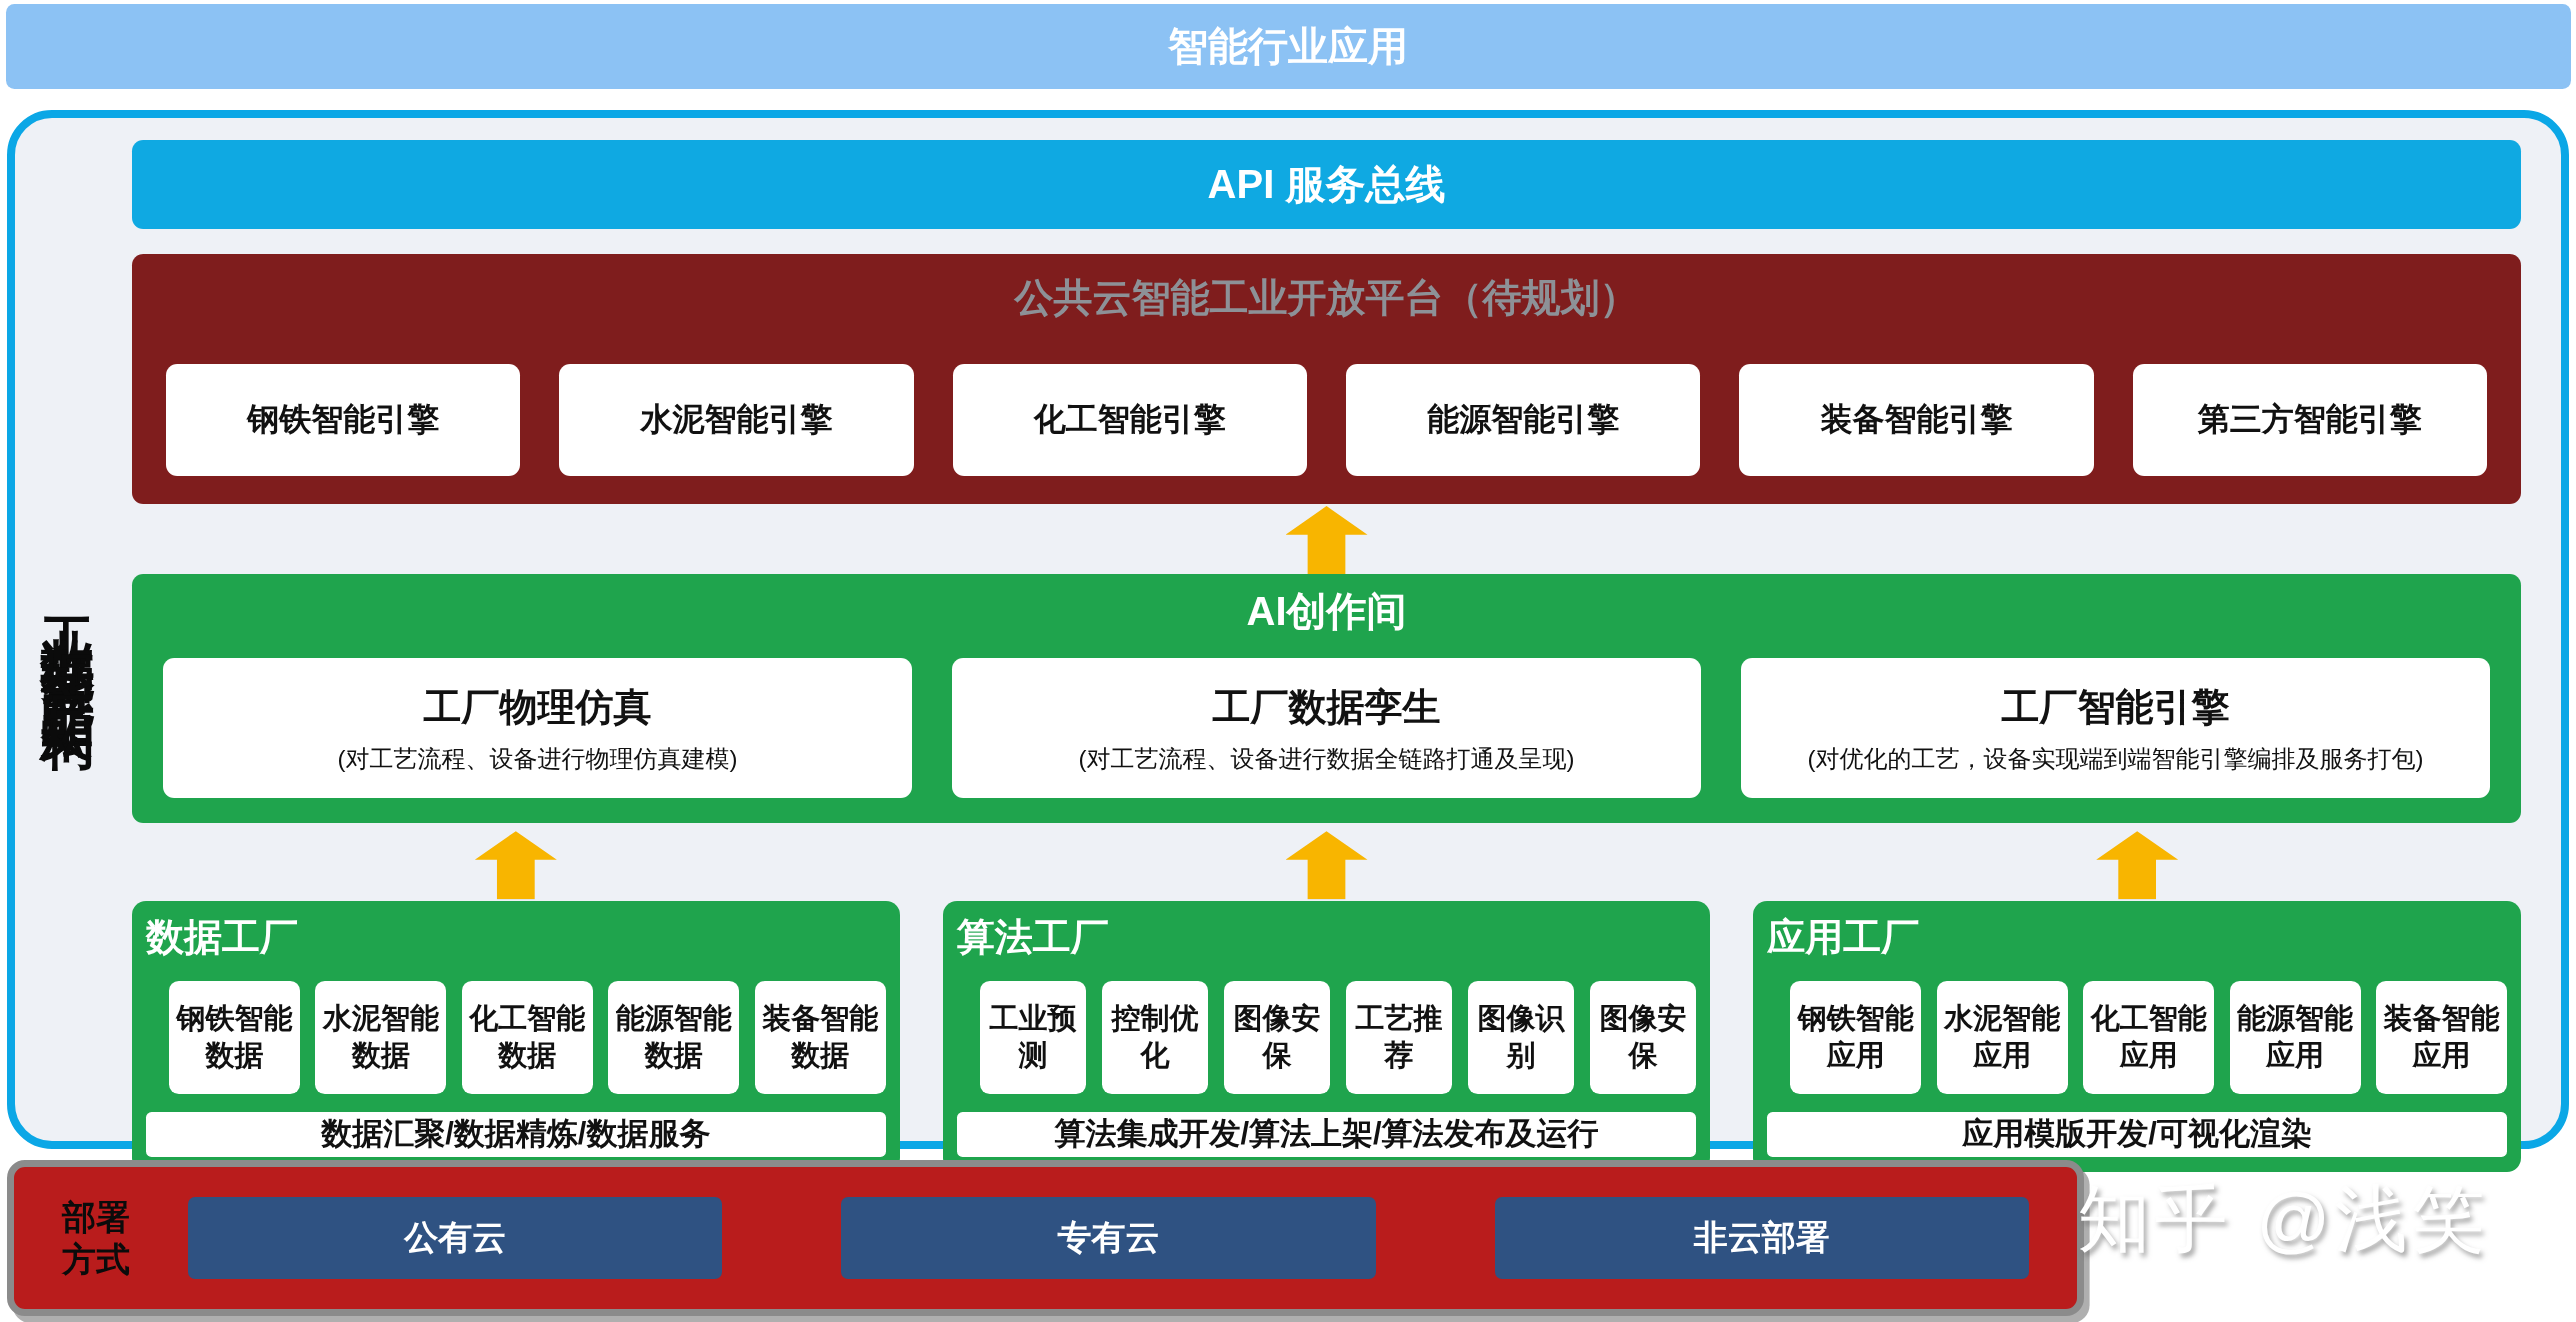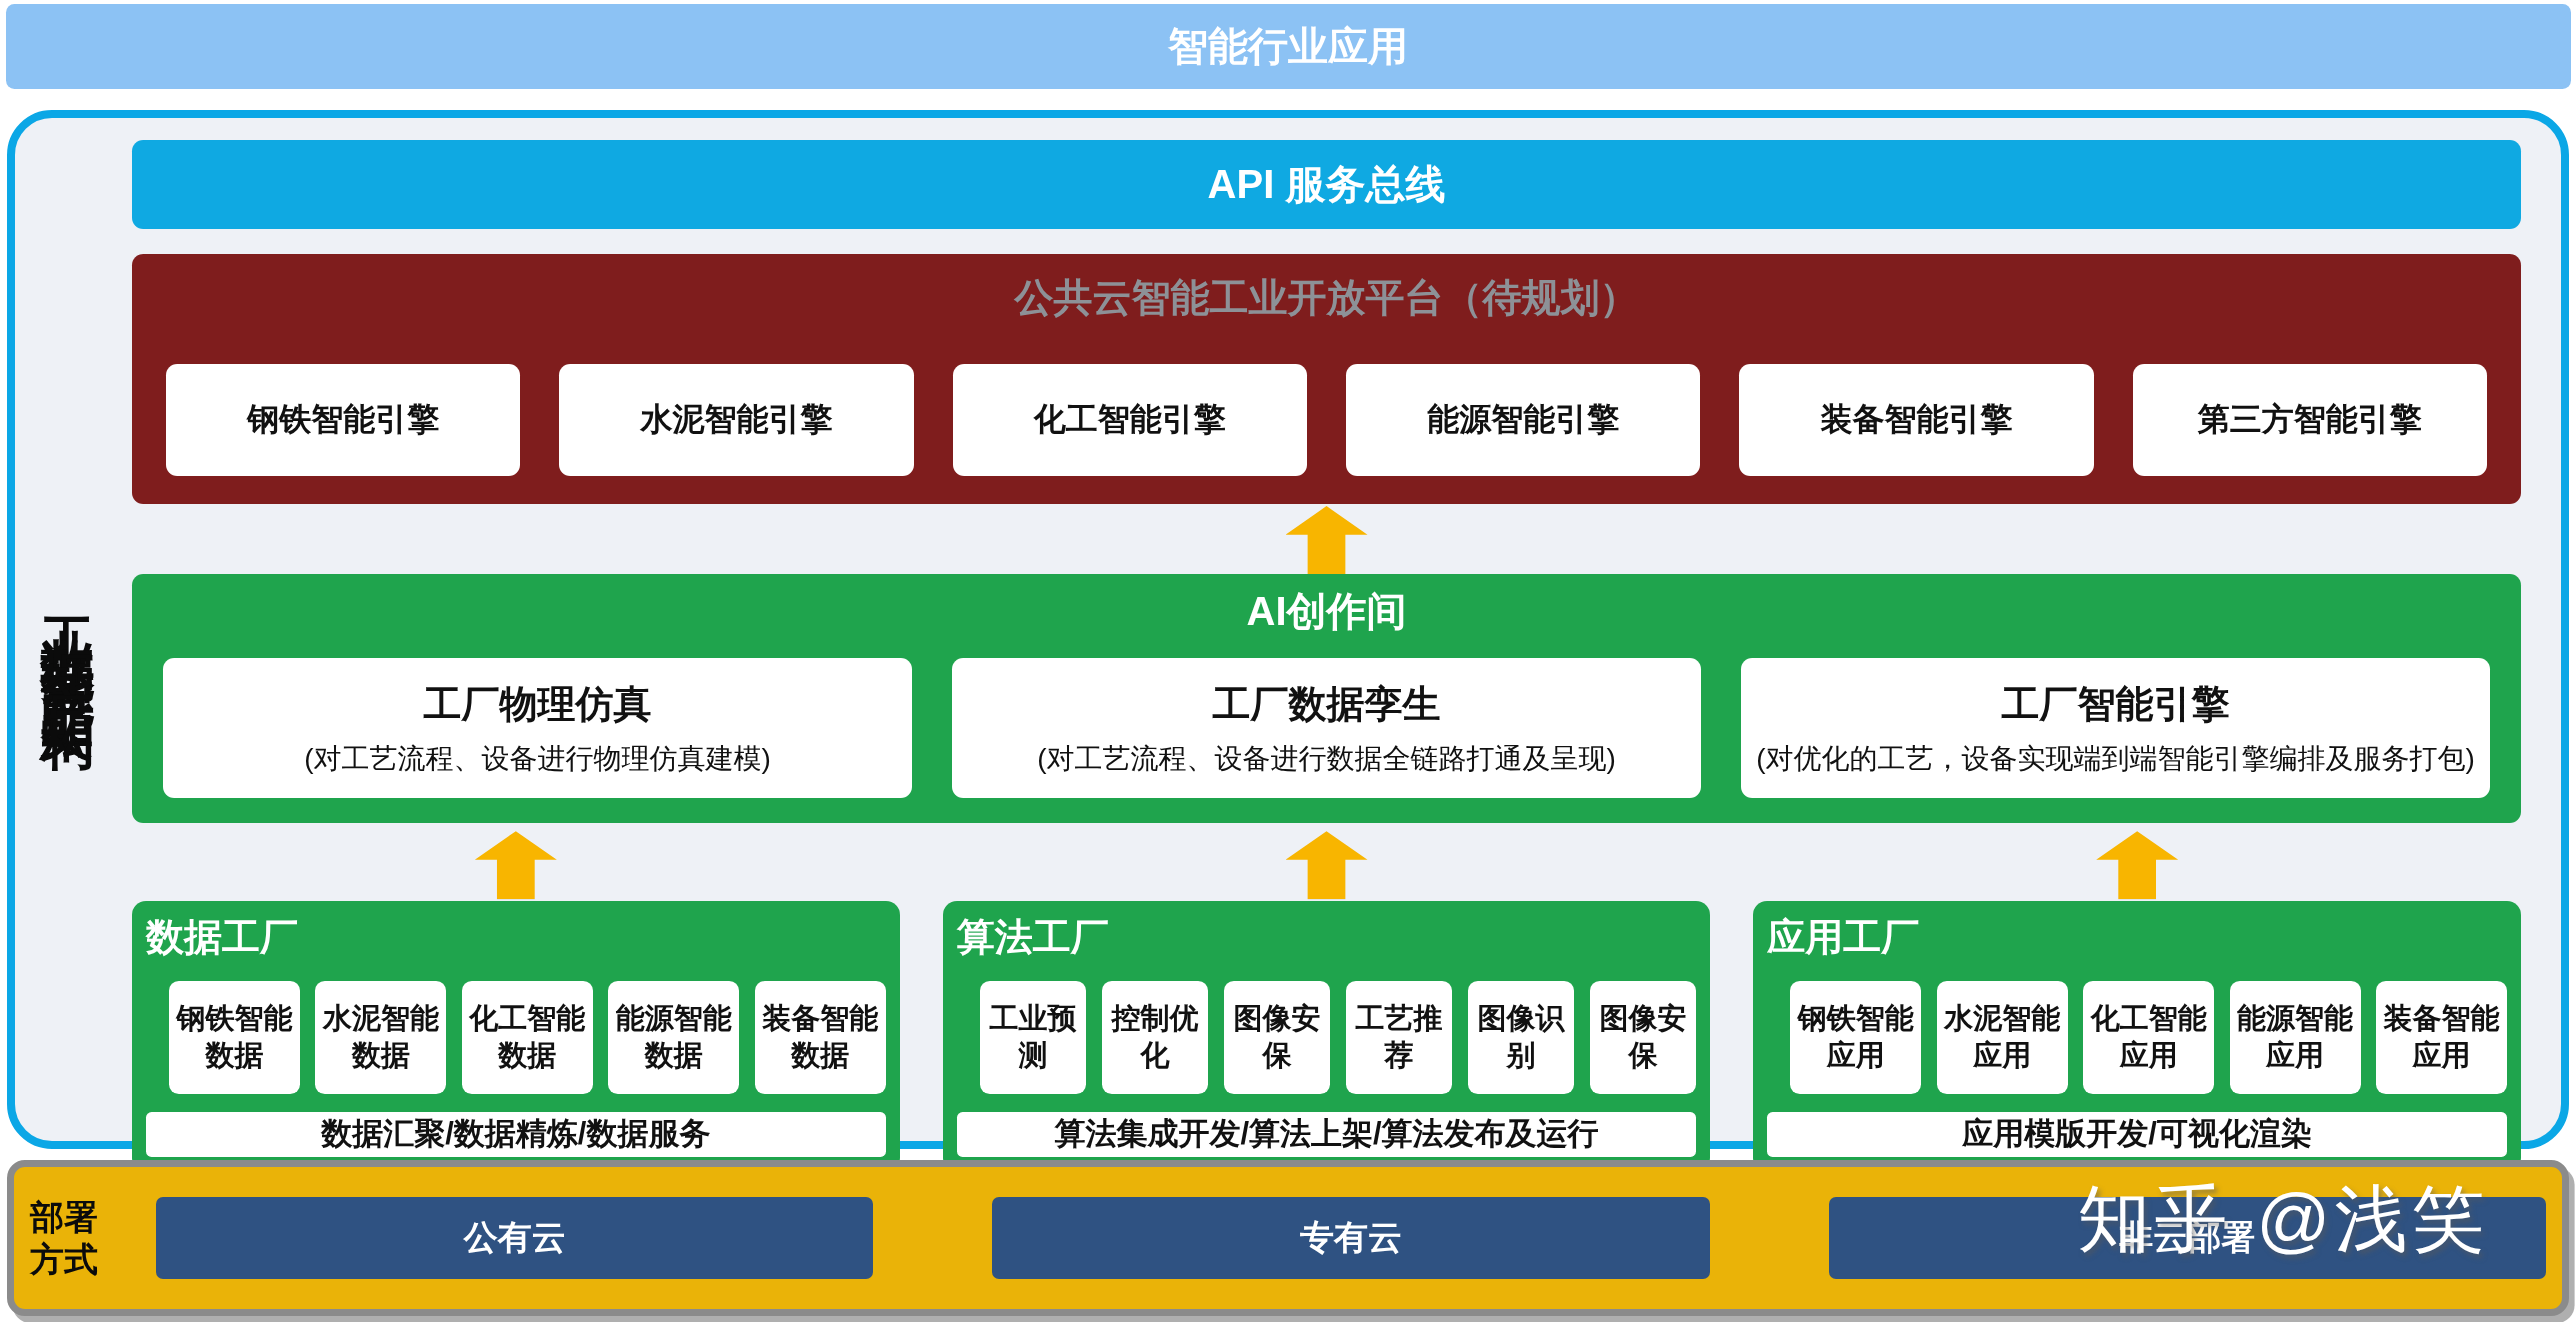--- a/index.html
+++ b/index.html
@@ -74,21 +74,21 @@
   .ai-title {
     text-align: center; color: #ffffff; font-size: 40px; font-weight: 800;
   }
   .ai-modules { display: flex; gap: 40px; margin-top: 19.5px; }
   .ai-module {
     flex: 1; height: 140px; background: #ffffff; border-radius: 11.2px;
     display: flex; flex-direction: column; align-items: center; justify-content: center;
     color: #111111;
   }
   .ai-module .m-title { font-size: 38px; font-weight: 600; }
-  .ai-module .m-sub { font-size: 28px; margin-top: 9.8px; }
+  .ai-module .m-sub { font-size: 24px; margin-top: 9.8px; }
 
   
   .factories { display: flex; gap: 43px; flex: none; margin-top: 1.4px; }
   .factory {
     flex: 1; background: #1FA44D; border-radius: 14px; padding: 11.2px 14px 15.4px 14px;
   }
   .factory-title { color: #ffffff; font-size: 38px; font-weight: 800; }
   .factory-items { display: flex; gap: 15.4px; margin-top: 18px; padding-left: 23px; }
   .factory-item {
     flex: 1; height: 113px; background: #ffffff; border-radius: 9.8px;
@@ -97,24 +97,24 @@
     padding: 0 5.6px;
   }
   .factory-footer {
     margin-top: 18px; height: 45px; background: #ffffff; border-radius: 5.6px;
     display: flex; align-items: center; justify-content: center;
     color: #111111; font-size: 31px; font-weight: 600;
   }
 
   
   .deploy-panel {
-    position: absolute; left: 7px; top: 1160px; width: 2562px; height: 156px;
-    background: #eab308; border: 7px solid #8B8B8B; border-radius: 18px;
+    position: absolute; left: 7px; top: 1160px; width: 2077px; height: 156px;
+    background: #b91c1c; border: 7px solid #8B8B8B; border-radius: 18px;
     box-shadow: 5.6px 7px 0 rgba(110,110,110,0.55);
-    display: flex; align-items: center; padding: 0 16px;
+    display: flex; align-items: center; padding: 0 48px;
   }
   .deploy-label {
     color: #0b0b0b; font-size: 34px; font-weight: 800; line-height: 1.25;
     width: 105px; flex: none; white-space: pre-line;
   }
   .deploy-bars { display: flex; flex: 1; gap: 119px; margin-left: 21px; }
   .deploy-bar {
     flex: 1; height: 82px; background: #2F5282; border-radius: 7px;
     display: flex; align-items: center; justify-content: center;
     color: #ffffff; font-size: 34px; font-weight: 700;

